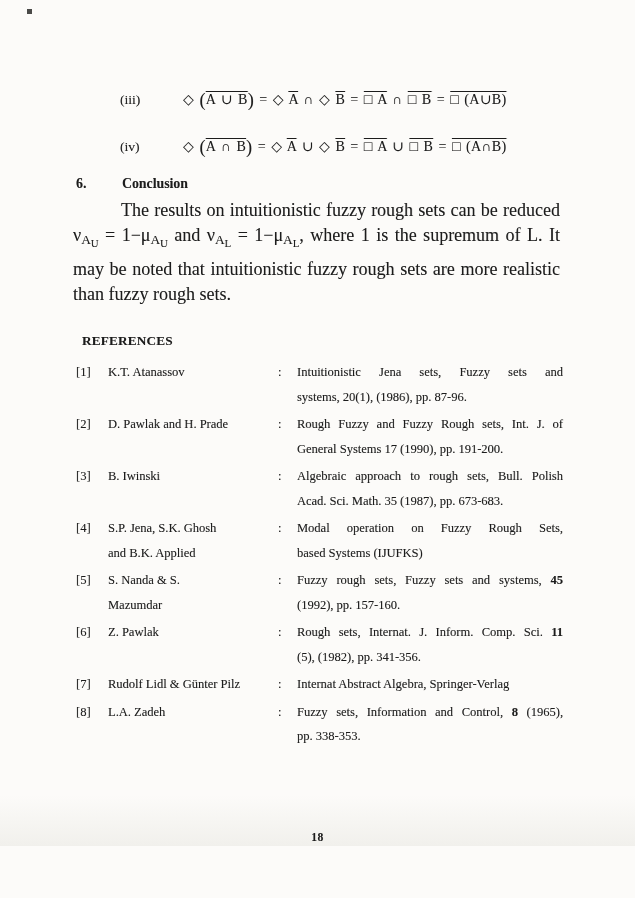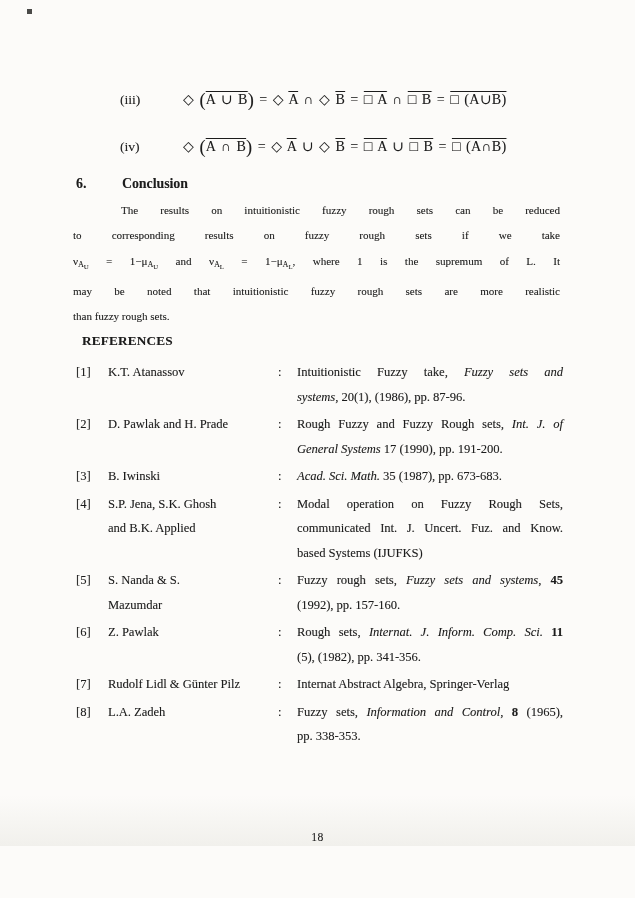--- a/index.html
+++ b/index.html
@@ -13,39 +13,39 @@
   .speck{position:absolute;top:9px;left:27px;width:5px;height:5px;background:#4a4a48;}
   .formulas{position:absolute;top:90px;left:120px;font-size:14px;}
   .frow{display:flex;align-items:baseline;height:24px;margin-bottom:23px;}
   .flabel{width:63px;font-size:13.5px;flex:none;}
   .fmath{letter-spacing:0.3px;word-spacing:1.5px;white-space:nowrap;
          font-family:"Liberation Serif","DejaVu Serif","DejaVu Sans",serif;}
   .ov{text-decoration:overline;text-decoration-thickness:0.085em;margin-top:47px;}
   .paren{font-size:1.3em;vertical-align:-0.12em;}
   .sb{font-size:0.74em;vertical-align:-0.25em;letter-spacing:0;}
   .sbb{font-size:0.6em;vertical-align:-0.55em;letter-spacing:0;}
-  .it{font-style:italic;}
+  .it{}
   .bd{font-weight:bold;}
   .heading{position:absolute;top:176px;left:76px;font-weight:bold;font-size:13.8px;}
   .hnum{display:inline-block;width:46px;}
-  .para{position:absolute;top:198px;left:73px;width:487px;font-size:11px;line-height:25.4px;}
+  .para{position:absolute;top:198px;left:73px;width:487px;font-size:18px;line-height:25.4px;}
   .pline{text-align:left;}
   .ind{text-indent:48px;}
   .jl{text-align:justify;text-align-last:justify;}
   .refhead{position:absolute;top:333px;left:82px;font-weight:bold;font-size:13.2px;letter-spacing:0.2px;}
   .reflist{position:absolute;top:360px;left:76px;width:487px;font-size:12.5px;line-height:24.5px;}
   .refrow{display:flex;align-items:flex-start;margin-bottom:3px;}
   .refid{width:32px;flex:none;}
   .refau{width:170px;flex:none;}
   .refau div{white-space:nowrap;}
   .refco{width:19px;flex:none;}
   .refde{flex:1;min-width:0;}
   .rline{text-align:left;}
   .pagenum{position:absolute;top:831px;left:0;right:0;text-align:center;
-           font-size:11.5px;font-weight:normal;letter-spacing:0.5px;}
+           font-size:11.5px;font-weight:bold;letter-spacing:0.5px;}
 </style>
 </head>
 <body>
 
 <div class="page">
   <div class="speck"></div>
 
   <div class="formulas">
       <div class="frow">
         <span class="flabel">(iii)</span>
@@ -56,37 +56,36 @@
         <span class="fmath"><span>◇ </span><span class="paren">(</span><span class="ov">A ∩ B</span><span class="paren">)</span><span> = ◇ </span><span class="ov">A</span><span> ∪ ◇ </span><span class="ov">B</span><span>  =  </span><span class="ov">□ A</span><span> ∪ </span><span class="ov">□ B</span><span> = </span><span class="ov">□ (A∩B)</span></span>
       </div>
     </div>
 
   <div class="heading">
     <span class="hnum">6.</span><span>Conclusion</span>
   </div>
 
   <div class="para">
       <div class="pline ind jl"><span>The results on intuitionistic fuzzy rough sets can be reduced</span></div>
-      <div class="pline jl"><span>to corresponding results on fuzzy rough sets if we take</span></div>
       <div class="pline jl"><span>ν</span><span class="sb">A</span><span class="sbb">U</span><span> = 1−μ</span><span class="sb">A</span><span class="sbb">U</span><span> and ν</span><span class="sb">A</span><span class="sbb">L</span><span> = 1−μ</span><span class="sb">A</span><span class="sbb">L</span><span>, where 1 is the supremum of L. It</span></div>
       <div class="pline jl"><span>may be noted that intuitionistic fuzzy rough sets are more realistic</span></div>
       <div class="pline"><span>than fuzzy rough sets.</span></div>
     </div>
 
   <div class="refhead">REFERENCES</div>
 
   <div class="reflist">
       <div class="refrow">
         <div class="refid">[1]</div>
         <div class="refau">
           <div>K.T. Atanassov</div>
         </div>
         <div class="refco">:</div>
         <div class="refde">
-          <div class="rline jl"><span>Intuitionistic Fuzzy take, </span><span class="it">Fuzzy sets and</span></div>
+          <div class="rline jl"><span>Intuitionistic Jena sets, </span><span class="it">Fuzzy sets and</span></div>
           <div class="rline"><span class="it">systems</span><span>, 20(1), (1986), pp. 87-96.</span></div>
         </div>
       </div>
       <div class="refrow">
         <div class="refid">[2]</div>
         <div class="refau">
           <div>D. Pawlak and H. Prade</div>
         </div>
         <div class="refco">:</div>
         <div class="refde">
@@ -94,33 +93,33 @@
           <div class="rline"><span class="it">General Systems</span><span> 17 (1990), pp. 191-200.</span></div>
         </div>
       </div>
       <div class="refrow">
         <div class="refid">[3]</div>
         <div class="refau">
           <div>B. Iwinski</div>
         </div>
         <div class="refco">:</div>
         <div class="refde">
+          <div class="rline jl"><span>Algebraic approach to rough sets, </span><span class="it">Bull. Polish</span></div>
           <div class="rline"><span class="it">Acad. Sci. Math.</span><span> 35 (1987), pp. 673-683.</span></div>
         </div>
       </div>
       <div class="refrow">
         <div class="refid">[4]</div>
         <div class="refau">
           <div>S.P. Jena, S.K. Ghosh</div>
           <div>and B.K. Applied</div>
         </div>
         <div class="refco">:</div>
         <div class="refde">
           <div class="rline jl"><span>Modal operation on Fuzzy Rough Sets,</span></div>
-          <div class="rline jl"><span>communicated Int. J. Uncert. Fuz. and Know.</span></div>
           <div class="rline"><span>based Systems (IJUFKS)</span></div>
         </div>
       </div>
       <div class="refrow">
         <div class="refid">[5]</div>
         <div class="refau">
           <div>S. Nanda &amp; S.</div>
           <div>Mazumdar</div>
         </div>
         <div class="refco">:</div>

